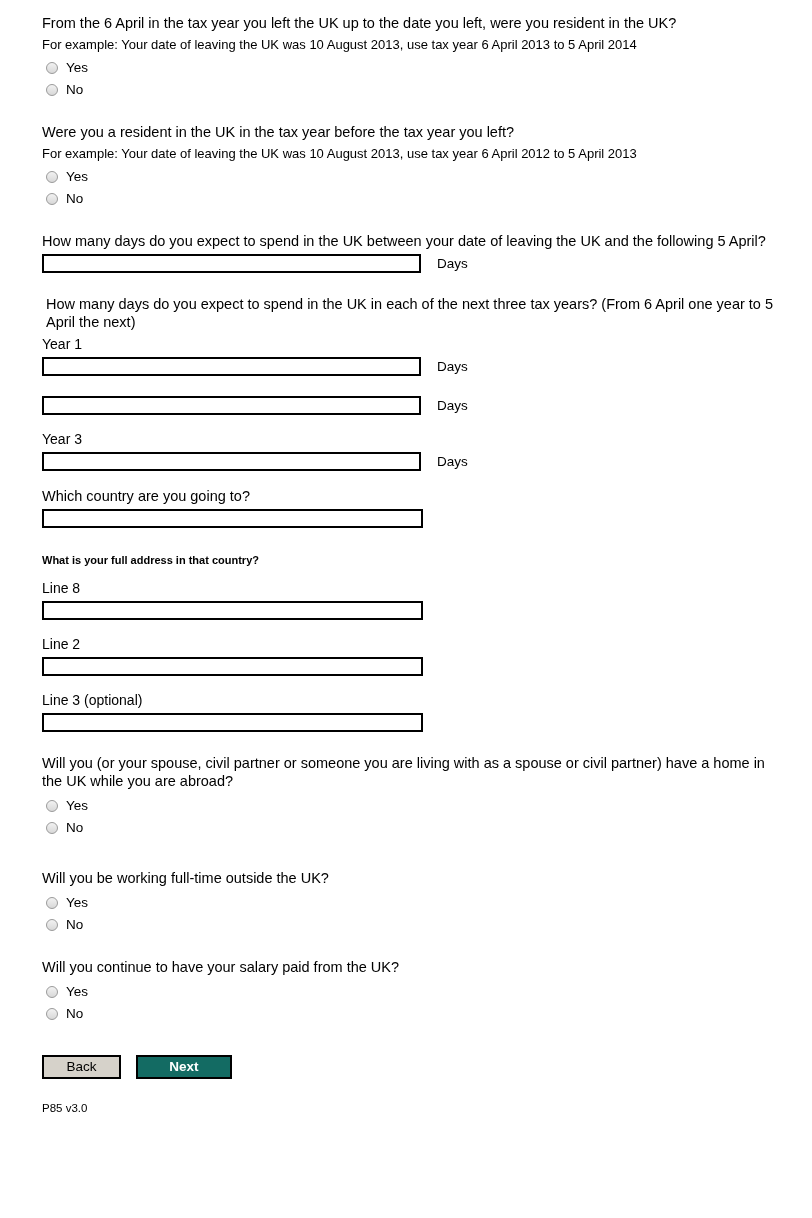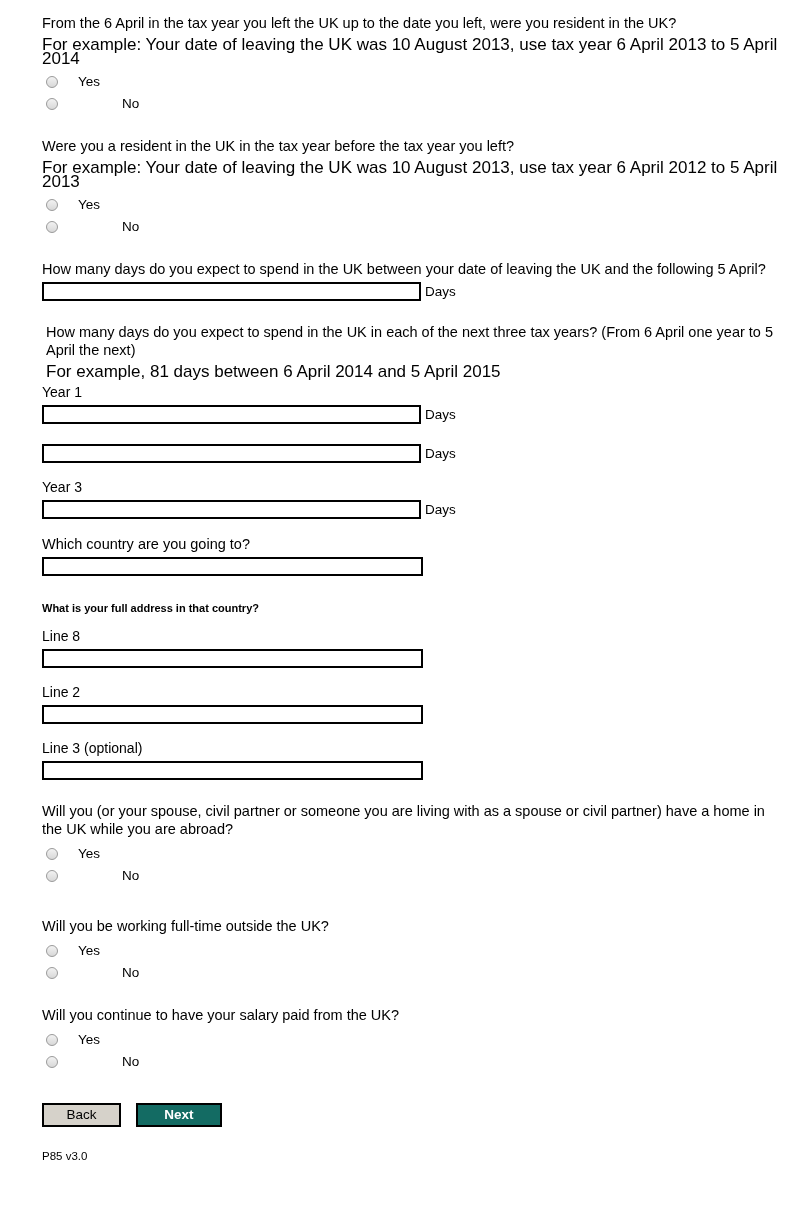--- a/index.html
+++ b/index.html
@@ -29,21 +29,21 @@
 
   
   .question {
     font-size: 14.5px;
     line-height: 18px;
     color: #000;
     margin: 0;
   }
   .question.wide { width: 740px; }
   .example {
-    font-size: 17px;
+    font-size: 13px;
     line-height: 14px;
     color: #000;
     margin: 6px 0 0 0;
   }
   .heading-bold {
     font-size: 11px;
     font-weight: bold;
     line-height: 20px;
     margin: 0;
   }
@@ -54,35 +54,35 @@
   }
   .indent { margin-left: 4px; }
 
   
   .radio-group { margin-top: 5px; }
   .radio-row {
     display: flex;
     align-items: center;
     height: 22px;
   }
-  .radio-row + .radio-row { margin-top: 0px; gap: 44px; }
+  .radio-row + .radio-row { margin-top: 0px; }
   .radio-mark {
     width: 12px;
     height: 12px;
     border-radius: 50%;
     border: 1px solid #9a9a9a;
     background: linear-gradient(#f2f2f2, #d8d8d8);
     box-sizing: border-box;
     flex: 0 0 auto;
     margin-left: 4px;
   }
   .radio-label {
     font-size: 13.5px;
     line-height: 16px;
-    margin-left: 20px;
+    margin-left: 8px;
   }
 
   
   .input-row {
     display: flex;
     align-items: stretch;
     margin-top: 4px;
   }
   .textbox {
     height: 19px;
@@ -94,21 +94,21 @@
     font-size: 13px;
     color: #000;
     outline: none;
     display: block;
   }
   .textbox.days { width: 379px; }
   .textbox.wide { width: 381px; }
   .unit {
     font-size: 13.5px;
     line-height: 19px;
-    margin-left: 4px;
+    margin-left: 16px;
   }
 
   
   .gap-xs { height: 6px; }
   .gap-m  { height: 16px; }
   .gap-l  { height: 22px; }
   .gap-xl { height: 30px; }
 
   
   .button-bar {
@@ -128,21 +128,21 @@
   }
   .btn-back {
     background: #d6d2ca;
     color: #000000;
     width: 79px;
     font-weight: normal;
   }
   .btn-next {
     background: #136b63;
     color: #ffffff;
-    width: 86px;
+    width: 96px;
     font-weight: bold;
     margin-left: 15px;
   }
   .footer-note {
     font-size: 11.5px;
     line-height: 14px;
     margin-top: 22px;
   }
 </style>
 </head>
@@ -190,21 +190,20 @@
       <div class="input-row">
         <input class="textbox days" type="text" value="" style="">
         <span class="unit">Days</span>
       </div>
     </div>
 
     <div class="gap-l"></div>
 
     <div>
       <p class="question indent" style="width:735px">How many days do you expect to spend in the UK in each of the next three tax years? (From 6 April one year to 5 April the next)</p>
-      <p class="example indent">For example, 81 days between 6 April 2014 and 5 April 2015</p>
 
       <div style="margin-top:5px">
         <p class="field-label">Year 1</p>
         <div class="input-row">
           <input class="textbox days" type="text" value="" style="">
           <span class="unit">Days</span>
         </div>
       </div>
 
       <div class="gap-m"></div>

